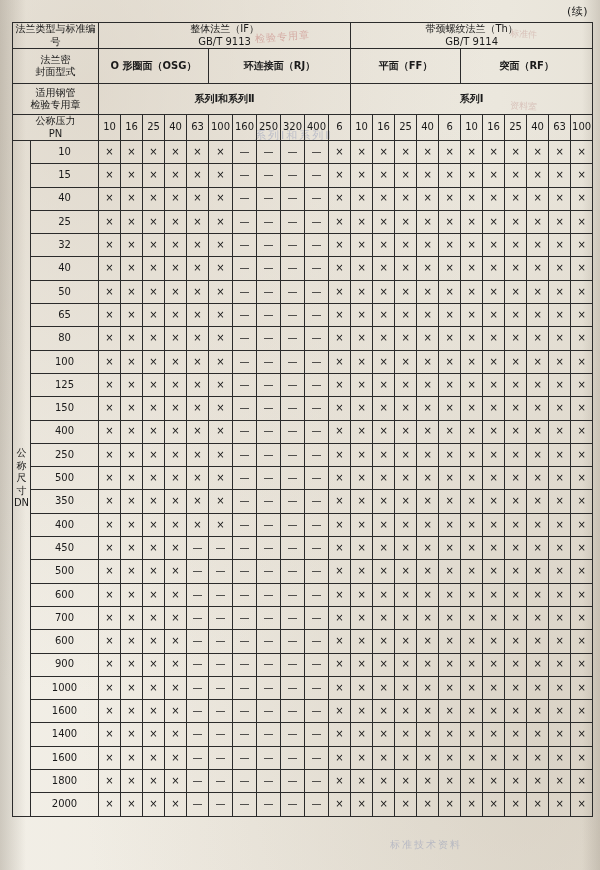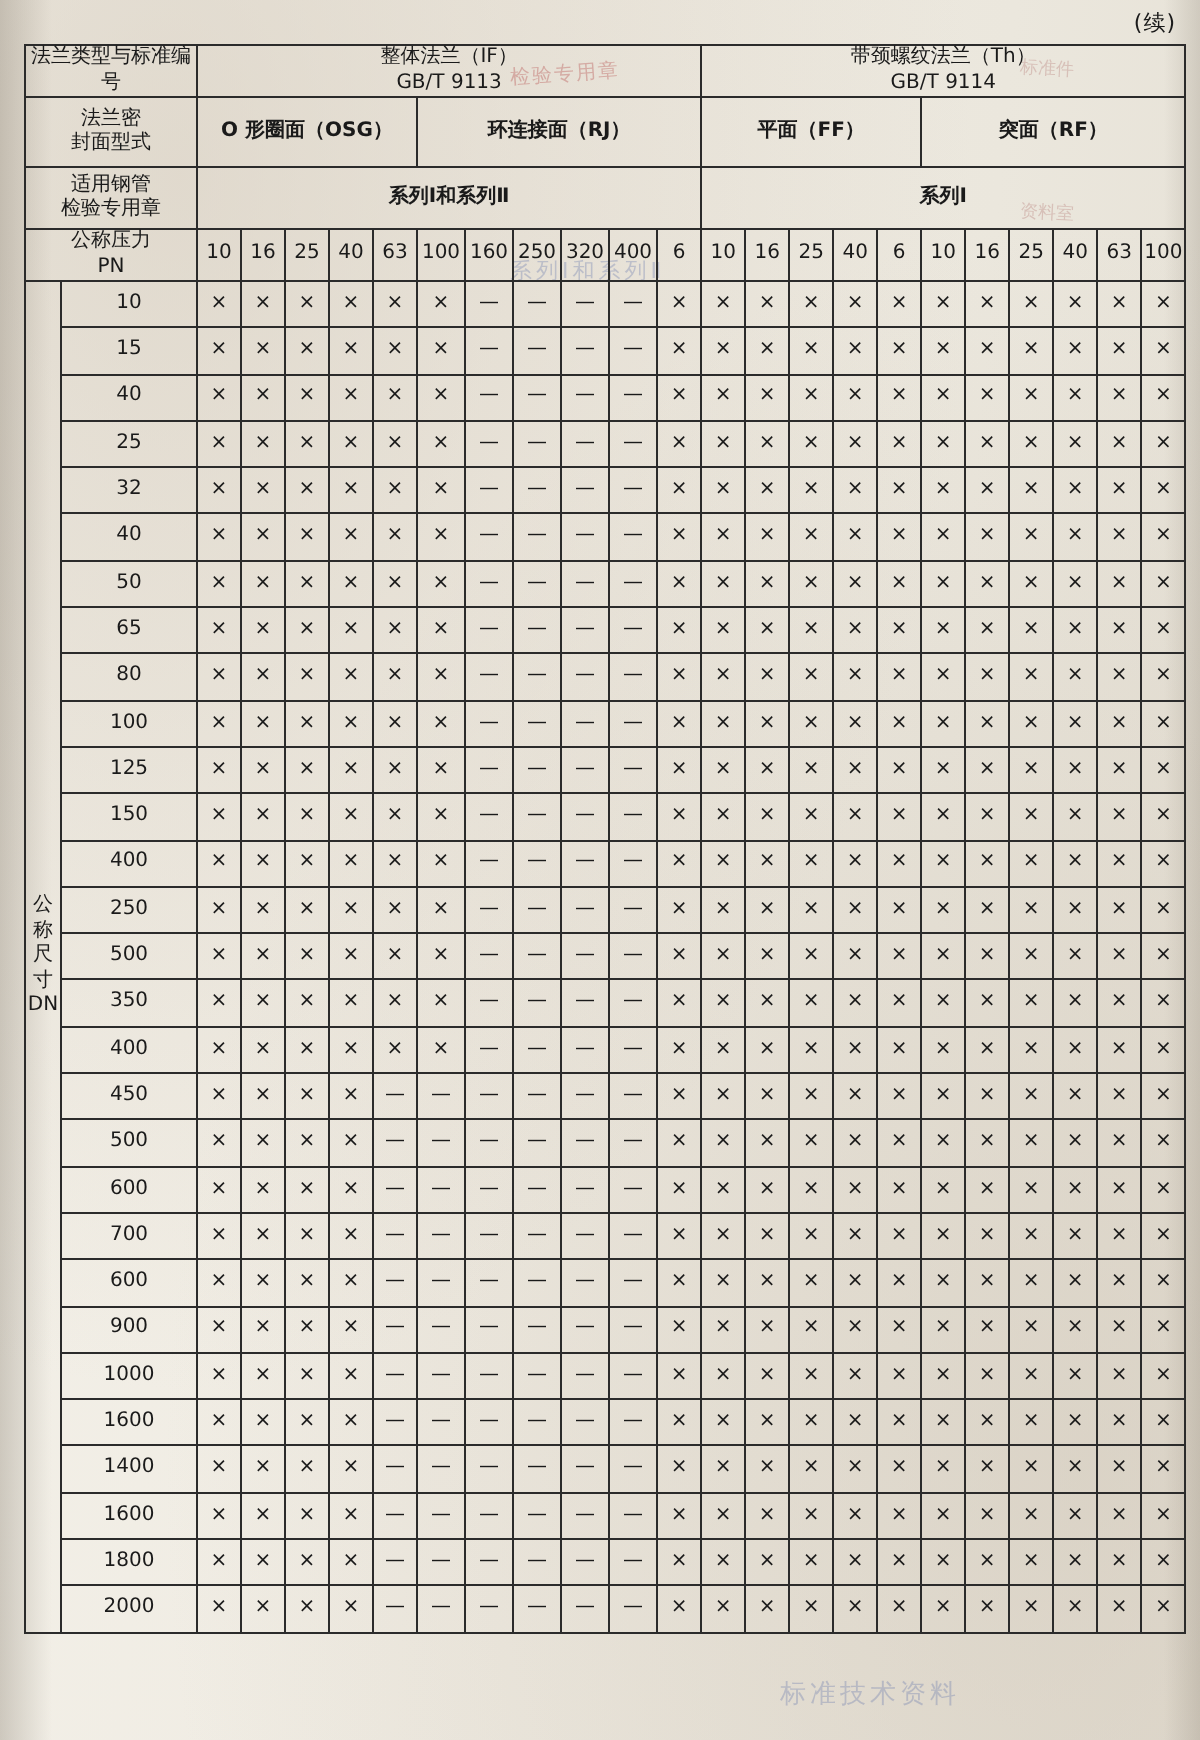--- a/index.html
+++ b/index.html
@@ -98,21 +98,21 @@
 <body>
 
 <div class="paper-tint"></div>
 <div class="edge-shadow"></div>
 <div class="edge-shadow-r"></div>
 
 <div class="stamp" style="left:255px;top:30px;">检验专用章</div>
 <div class="stamp2" style="left:510px;top:28px;">标准件</div>
 <div class="stamp2" style="left:510px;top:100px;">资料室</div>
 <div class="blue-ghost" style="left:255px;top:128px;">系列Ⅰ和系列Ⅱ</div>
-<div class="blue-ghost" style="left:390px;top:838px;font-size:13px;">标准技术资料</div>
+<div class="blue-ghost" style="left:390px;top:838px;font-size:10px;">标准技术资料</div>
 
 <div class="page-cont">
 
   <div class="cont-label">(续)</div>
 
   <table class="main">
     <colgroup>
       <col style="width:18px">
       <col style="width:68px">
       <col style="width:22px">

